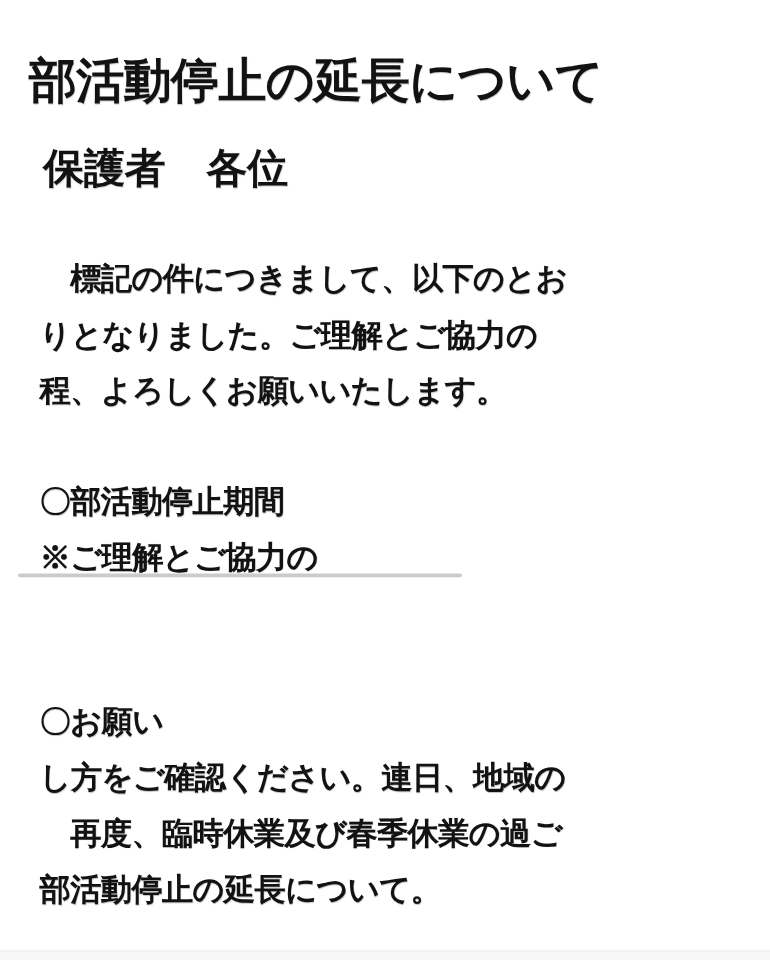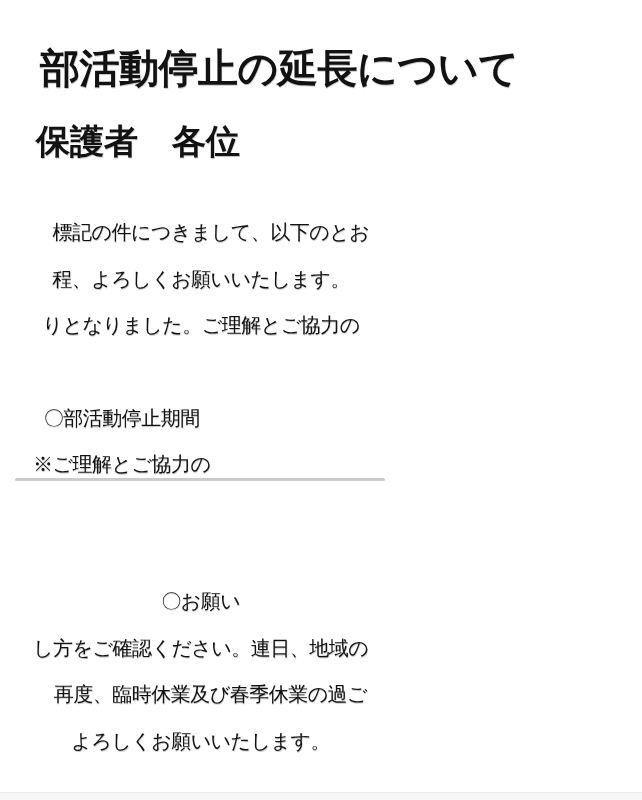--- a/index.html
+++ b/index.html
@@ -20,44 +20,43 @@
     height: 800px;
     background: #ffffff;
   }
   .jp-text {
     color: #121212;
     text-shadow: 0.4px 0.6px 0.7px rgba(40,40,40,0.28);
     white-space: pre;
   }
   .title {
     position: absolute;
-    left: 40px;
+    left: 24px;
     top: 16px;
     font-size: 40px;
     line-height: 50px;
     font-weight: 900;
     letter-spacing: -0.5px;
     text-align: right;
   }
   .salutation {
     position: absolute;
     left: 36px;
     top: 118px;
     font-size: 34px;
     line-height: 46px;
     font-weight: 700;
   }
   .body-block {
     position: absolute;
     left: 33px;
-    font-size: 20px;
+    font-size: 26px;
     line-height: 46.5px;
-    font-weight: 400;
+    font-weight: 700;
     letter-spacing: -0.5px;
-    text-align: center;
   }
   .intro  { top: 209px; }
   .suspension { top: 395px; line-height: 46px; }
   .request { top: 578px; }
   .date-underline {
     position: absolute;
     left: 15px;
     top: 478px;
     width: 370px;
     height: 3px;
@@ -78,33 +77,33 @@
 <body>
 
 <div class="page">
 
   <h1 class="title jp-text">部活動停止の延長について</h1>
 
   <div class="salutation jp-text">保護者　各位</div>
 
   <div class="body-block intro">
     <div class="jp-text">　標記の件につきまして、以下のとお</div>
+    <div class="jp-text">りとなりました。ご理解とご協力の</div>
     <div class="jp-text">程、よろしくお願いいたします。</div>
-    <div class="jp-text">りとなりました。ご理解とご協力の</div>
   </div>
 
   <div class="body-block suspension">
     <div class="jp-text">〇部活動停止期間</div>
     <div class="jp-text">※ご理解とご協力の</div>
   </div>
 
   <div class="date-underline"></div>
 
   <div class="body-block request">
     <div class="jp-text">〇お願い</div>
     <div class="jp-text">し方をご確認ください。連日、地域の</div>
     <div class="jp-text">　再度、臨時休業及び春季休業の過ご</div>
-    <div class="jp-text">よろしくお願いいたします。</div>
+    <div class="jp-text">部活動停止の延長について。</div>
   </div>
 
   <div class="bottom-strip"></div>
 
 </div>
 
 </body></html>

